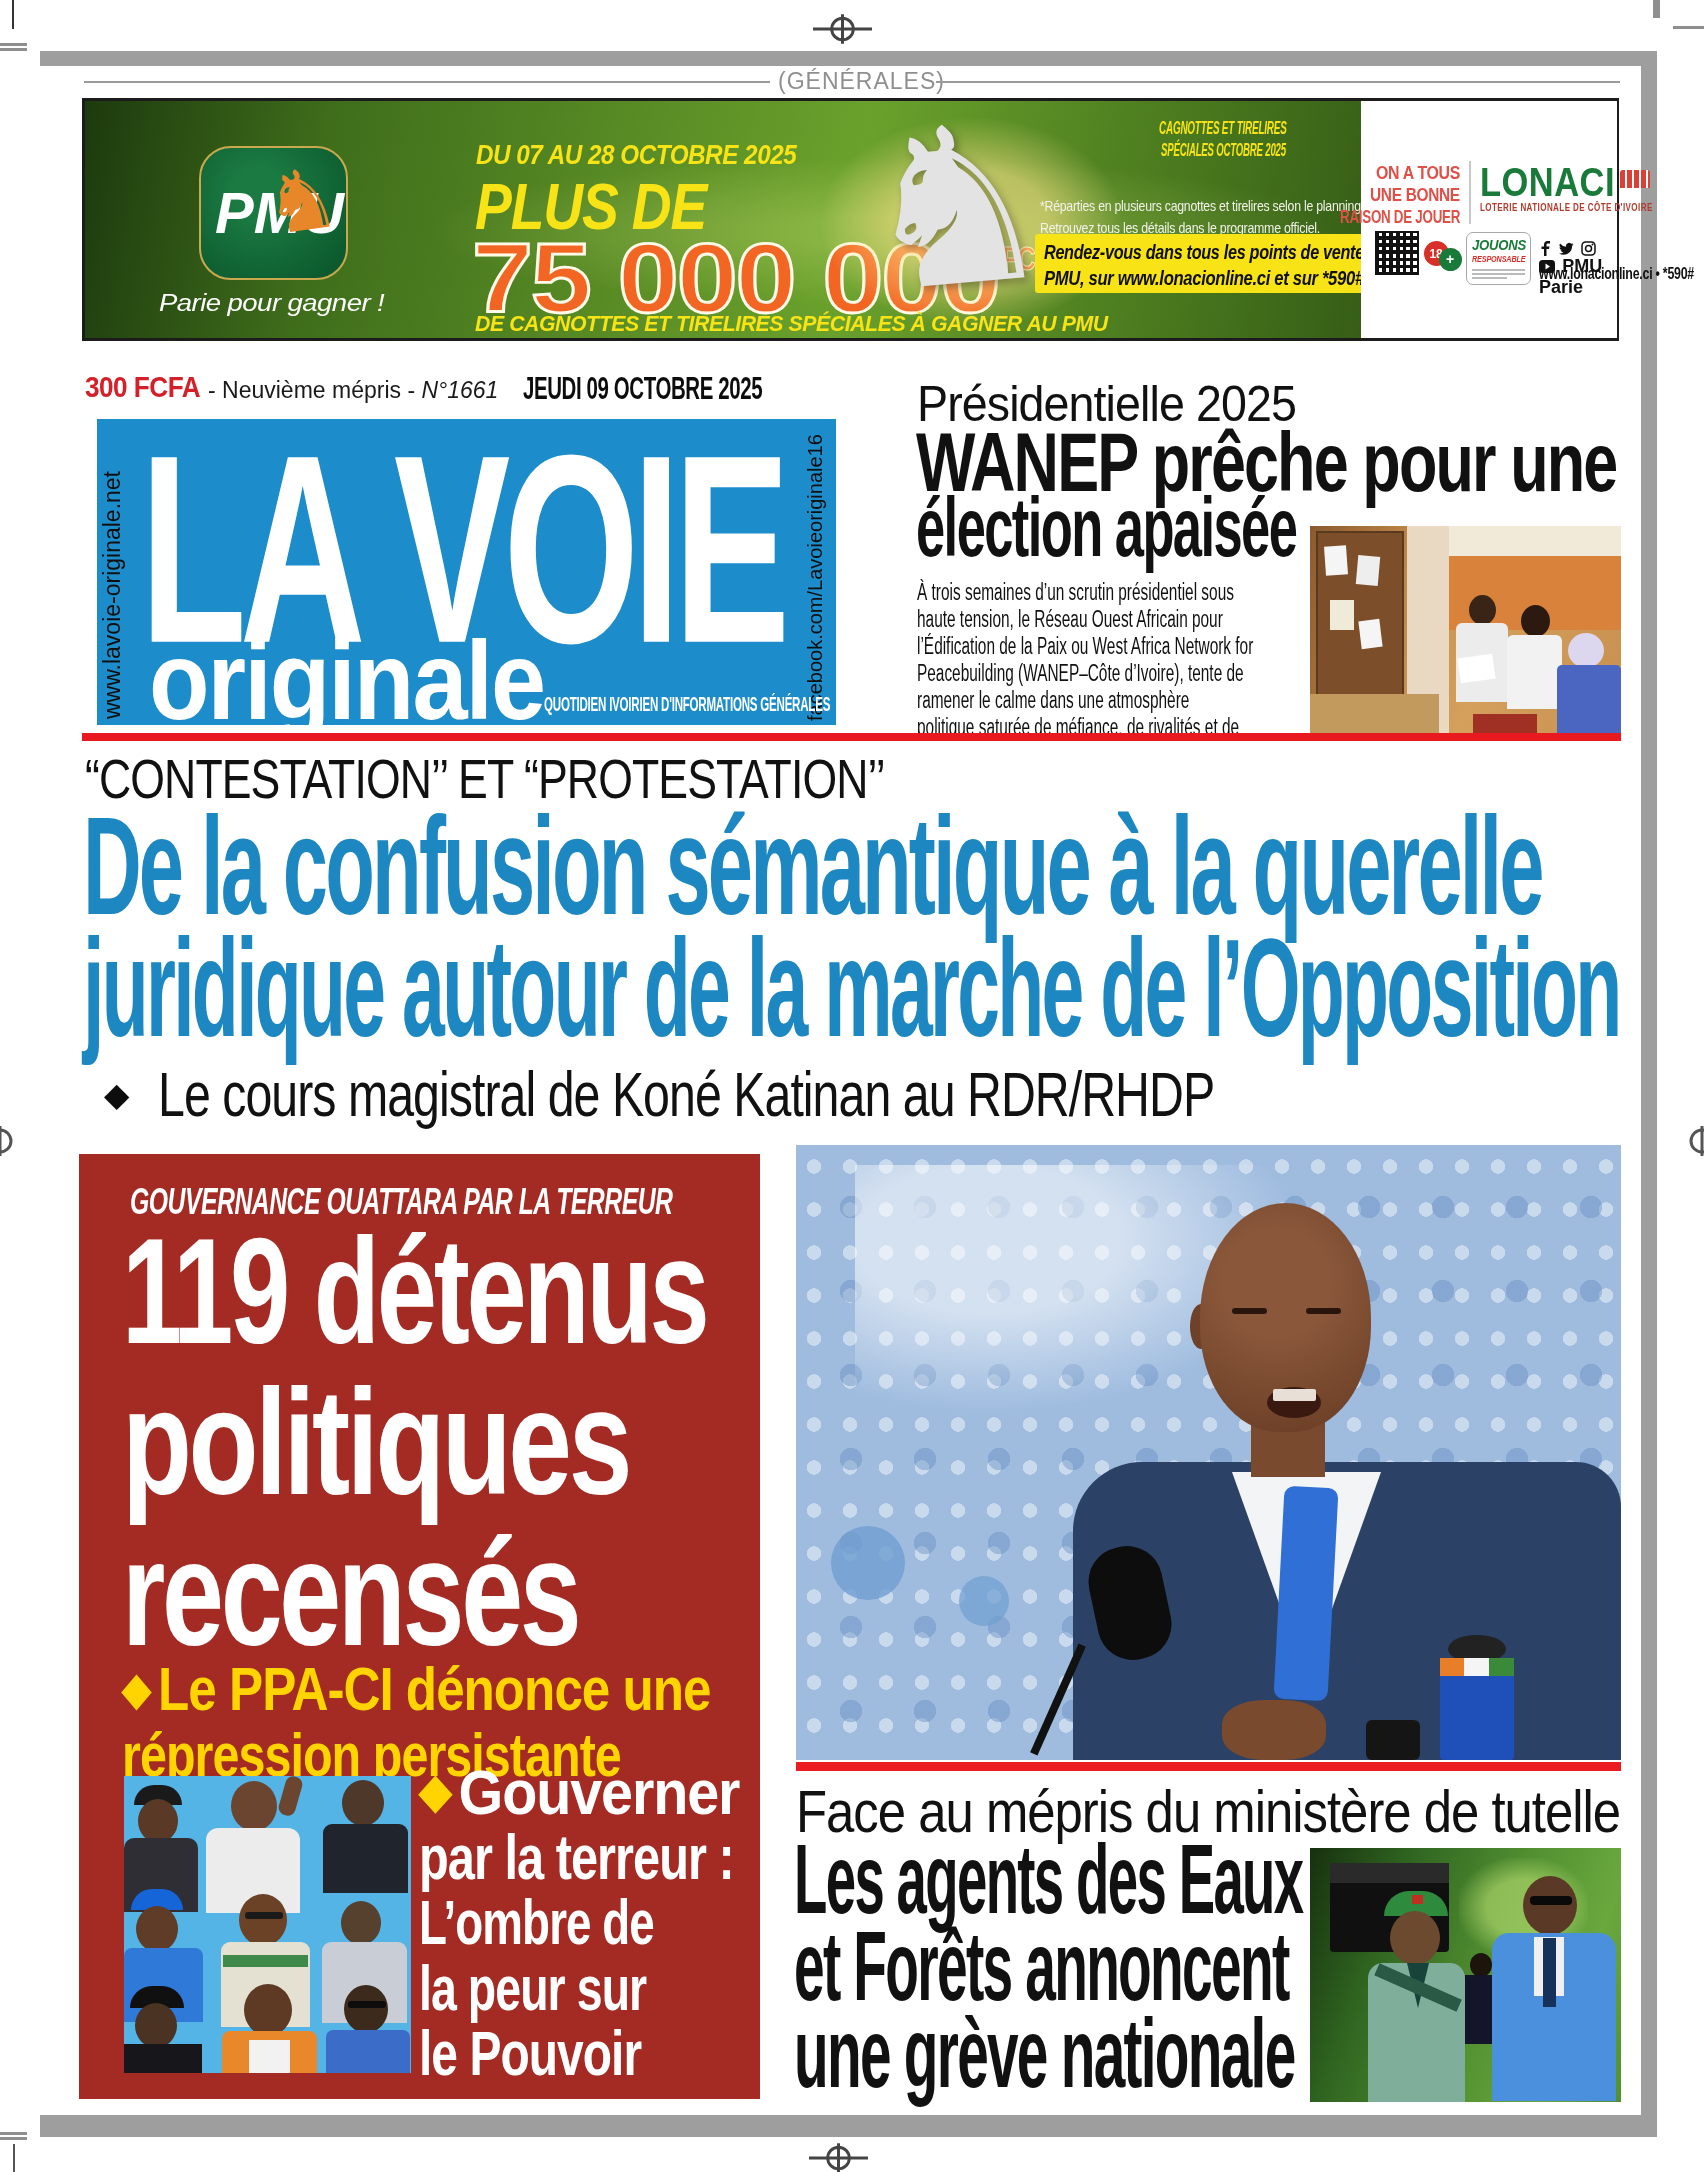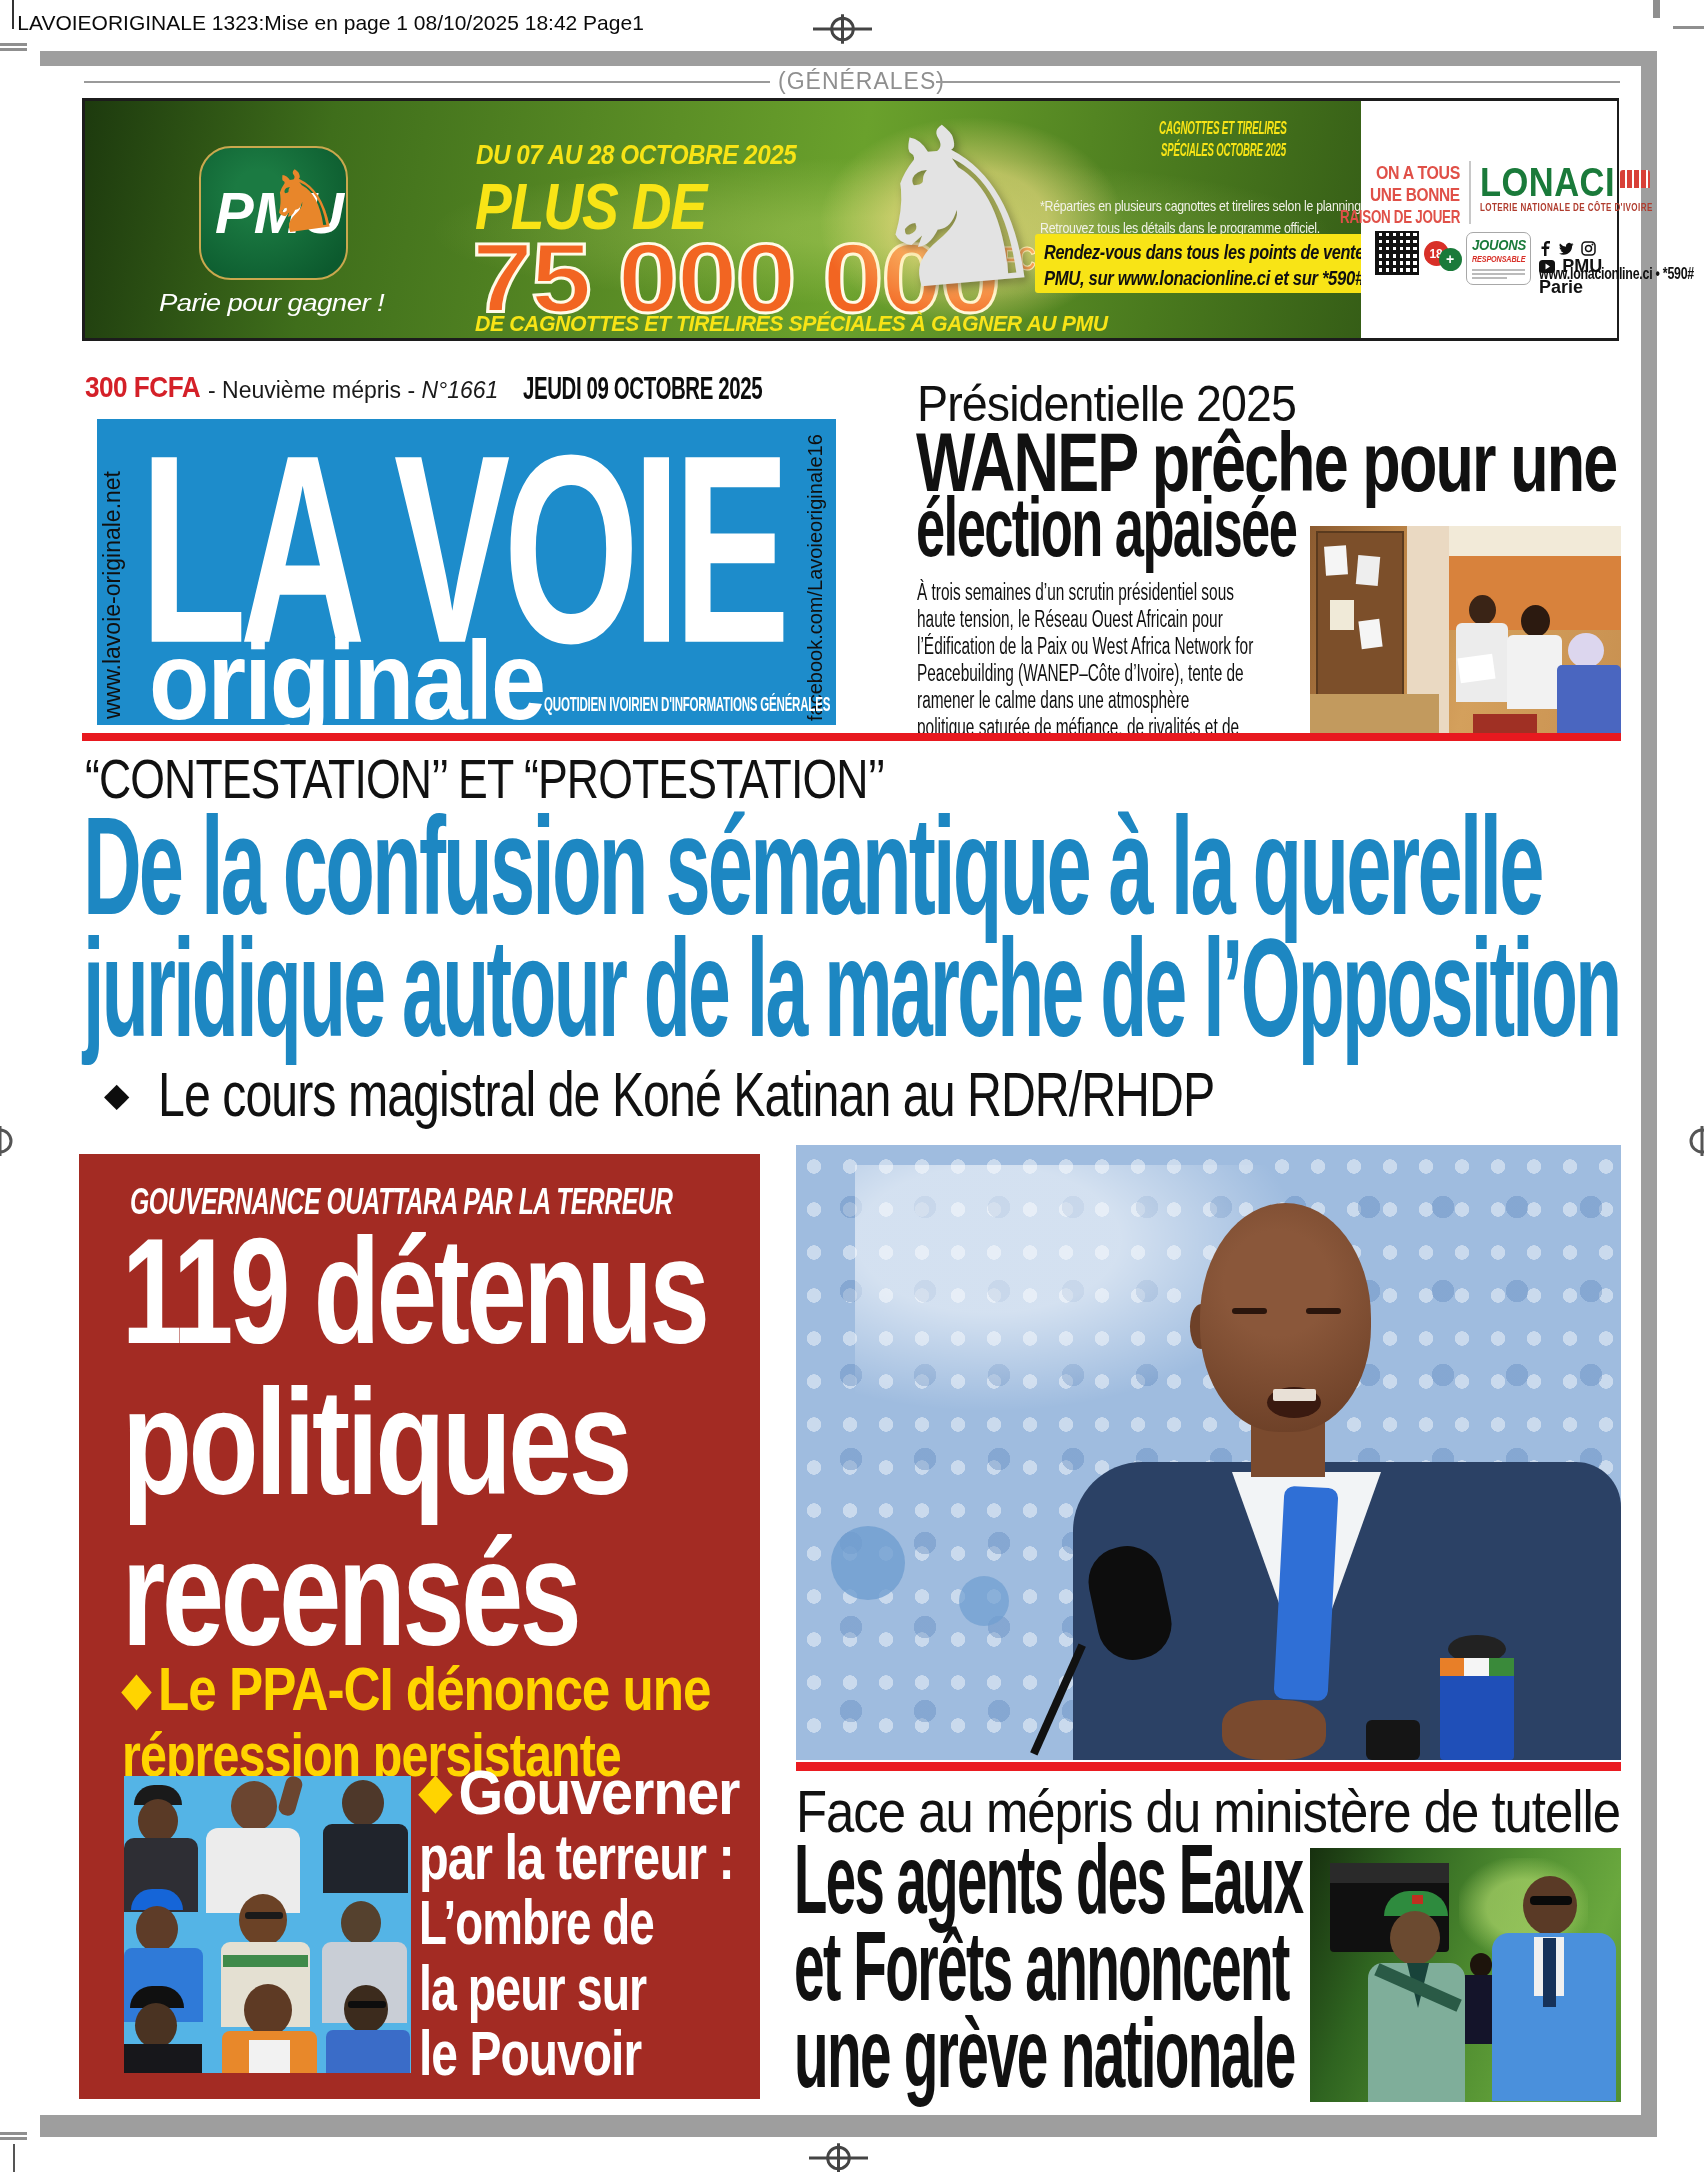--- a/index.html
+++ b/index.html
@@ -28,21 +28,20 @@
   .qr{background:
       repeating-linear-gradient(0deg,#111 0 3.5px,rgba(255,255,255,0) 3.5px 7px),
       repeating-linear-gradient(90deg,#111 0 3.5px,#fff 3.5px 7px);}
   .sicon{display:inline-block;vertical-align:middle;margin-right:5px;}
 </style>
 </head>
 <body>
 
 <div id="page">
 
-  <div class="abs" style="left:17.3px;top:11px;font-size:21px;color:#0a0a0a;">LAVOIEORIGINALE 1323:Mise en page 1  08/10/2025  18:42  Page1</div>
 
   <div class="abs" style="left:12.4px;top:0;width:2px;height:29px;background:#333;"></div>
   <div class="shadow-dash" style="left:0;top:43px;width:27px;height:2.5px;"></div>
   <div class="shadow-dash" style="left:0;top:48px;width:27px;height:2.5px;"></div>
   <div class="shadow-dash" style="left:1673px;top:26px;width:31px;height:3px;"></div>
   <div class="abs" style="left:1653px;top:0;width:7px;height:18px;background:#8f8f8f;"></div>
   <svg class="regmark" style="left:813px;top:14px;" width="59" height="30" viewBox="0 0 120 60">
     <line x1="0" y1="30" x2="120" y2="30" stroke="#444" stroke-width="6"></line>
     <line x1="60" y1="0" x2="60" y2="60" stroke="#444" stroke-width="6"></line>
     <circle cx="60" cy="30" r="22" fill="none" stroke="#444" stroke-width="6"></circle>

